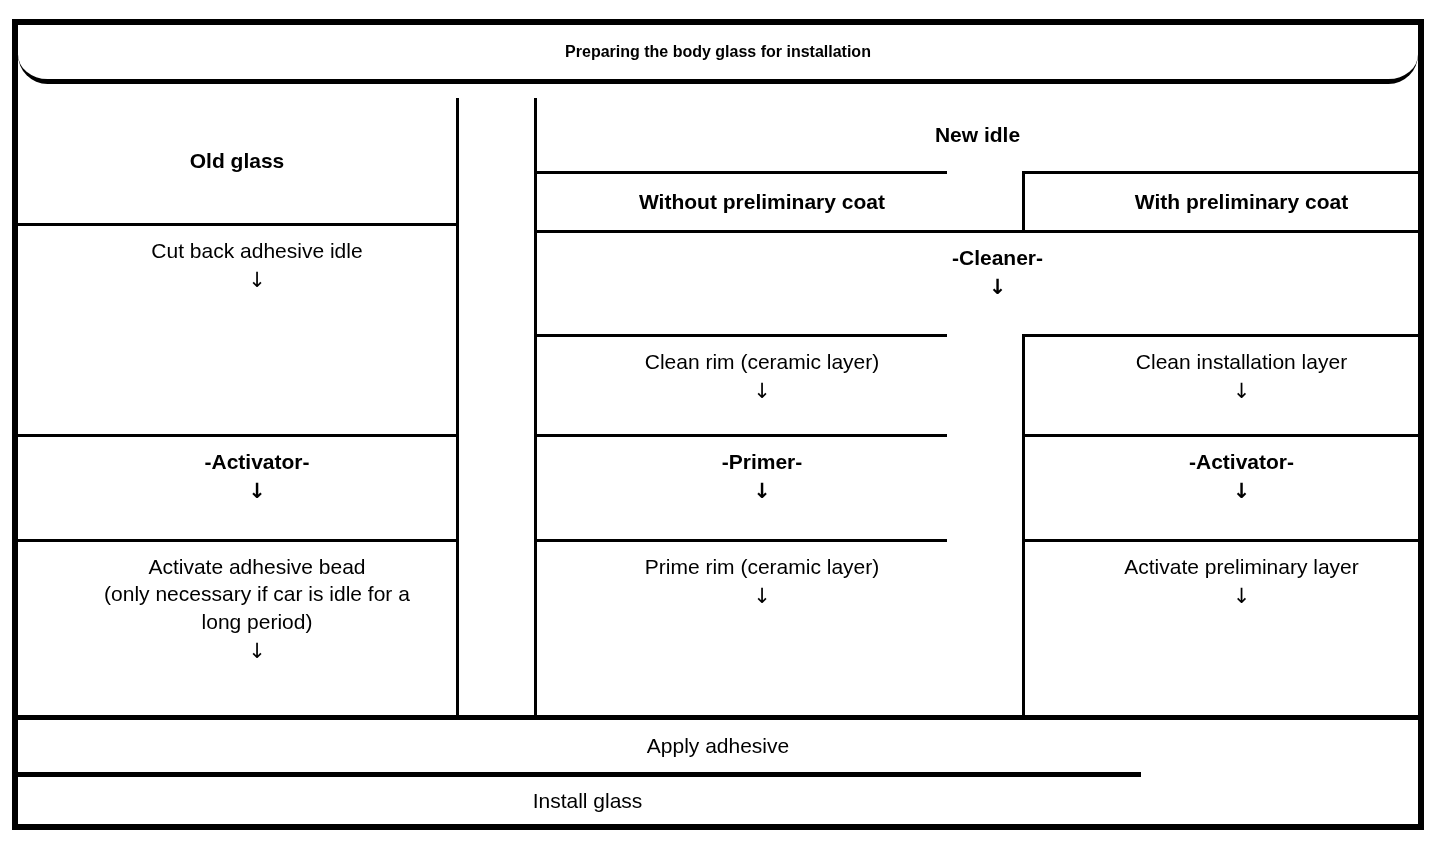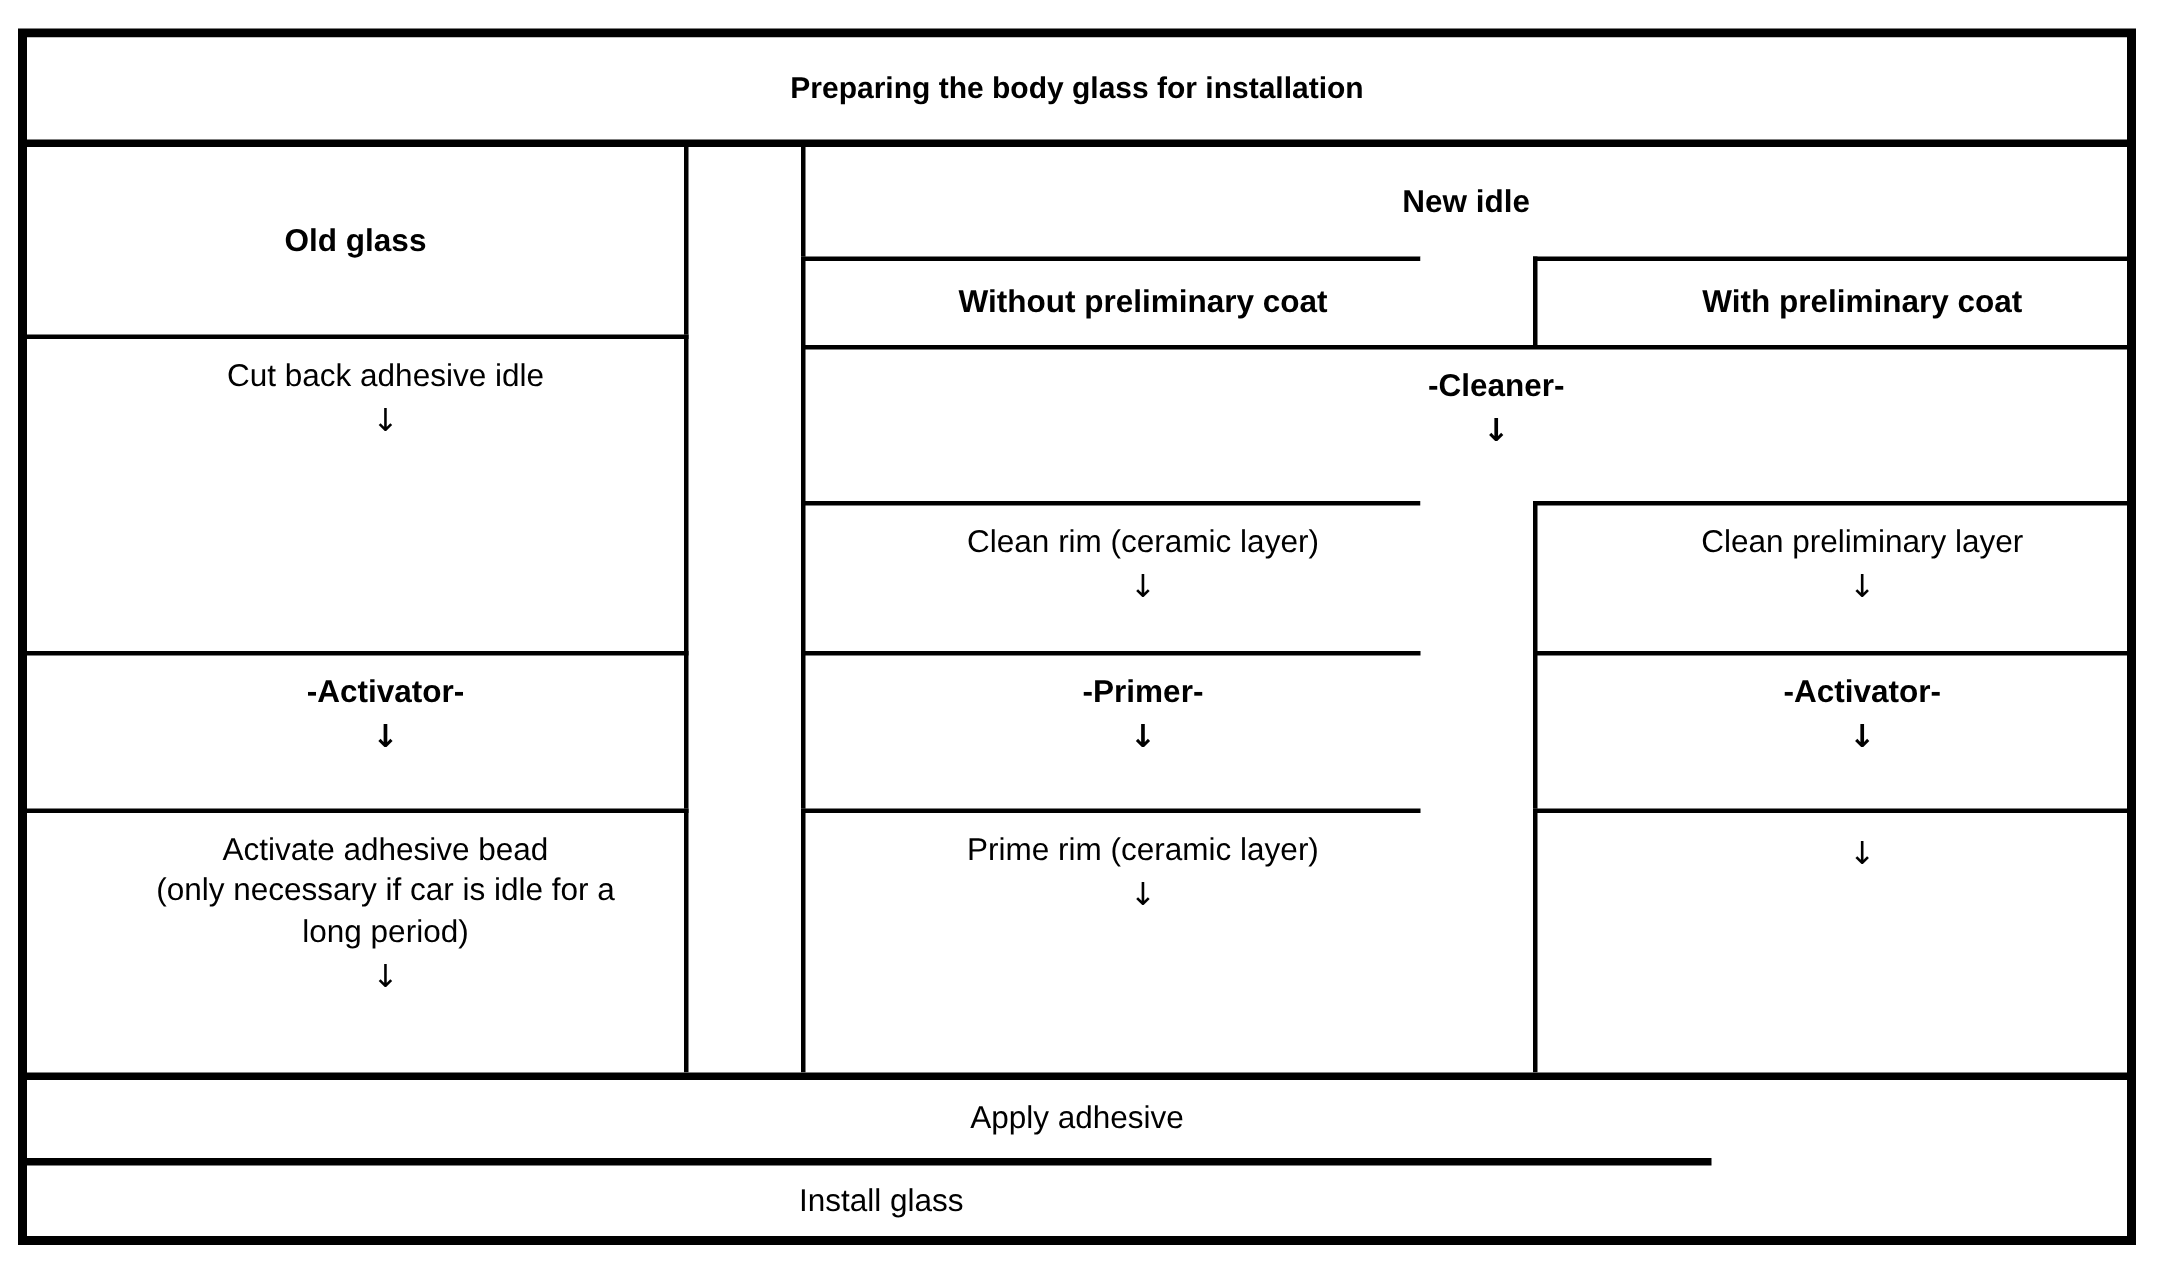--- a/index.html
+++ b/index.html
@@ -76,21 +76,21 @@
     position: absolute;
     background: #ffffff;
   }
 </style>
 </head>
 <body>
 
 <div class="chart-frame">
   <div class="chart-inner">
 
-    <div class="cell bold center bb-thick" style="left:0; top:0; width:1400px; height:73px; font-size:20px;">
+    <div class="cell bold center bb-thick" style="left:0; top:0; width:1400px; height:59px; font-size:16px;border-radius:32px;">
       <span class="label">Preparing the body glass for installation</span>
     </div>
 
     <div class="gap" style="left:438px; top:73px; width:78px; height:617px;"></div>
 
     <div class="cell bold center br" style="left:0; top:73px; width:441px; height:125px;">
       <span class="label">Old glass</span>
     </div>
 
     <div class="cell bt br" style="left:0; top:198px; width:441px; height:211px;">
@@ -130,40 +130,41 @@
     </div>
 
     <div class="cell bt bl" style="left:516px; top:309px; width:413px; height:100px;">
       <span class="label">Clean rim (ceramic layer)</span>
       <span class="arrow">↓</span>
     </div>
 
     <div class="gap" style="left:929px; top:309px; width:75px; height:381px;"></div>
 
     <div class="cell bt bl" style="left:1004px; top:309px; width:396px; height:100px;">
-      <span class="label">Clean preliminary layer</span>
+      <span class="label">Clean installation layer</span>
       <span class="arrow">↓</span>
     </div>
 
     <div class="cell bold bt bl" style="left:516px; top:409px; width:413px; height:105px;">
       <span class="label">-Primer-</span>
       <span class="arrow">↓</span>
     </div>
 
     <div class="cell bold bt bl" style="left:1004px; top:409px; width:396px; height:105px;">
       <span class="label">-Activator-</span>
       <span class="arrow">↓</span>
     </div>
 
     <div class="cell bt bl" style="left:516px; top:514px; width:413px; height:176px;">
       <span class="label">Prime rim (ceramic layer)</span>
       <span class="arrow">↓</span>
     </div>
 
     <div class="cell bt bl" style="left:1004px; top:514px; width:396px; height:176px;">
+      <span class="label">Activate preliminary layer</span>
       <span class="arrow">↓</span>
     </div>
 
     <div class="cell center bt-thick" style="left:0; top:690px; width:1400px; height:57px;">
       <span class="label">Apply adhesive</span>
     </div>
 
     <div class="cell center bt-thick" style="left:0; top:747px; width:1123px; height:52px;padding-left:16px;">
       <span class="label">Install glass</span>
     </div>

